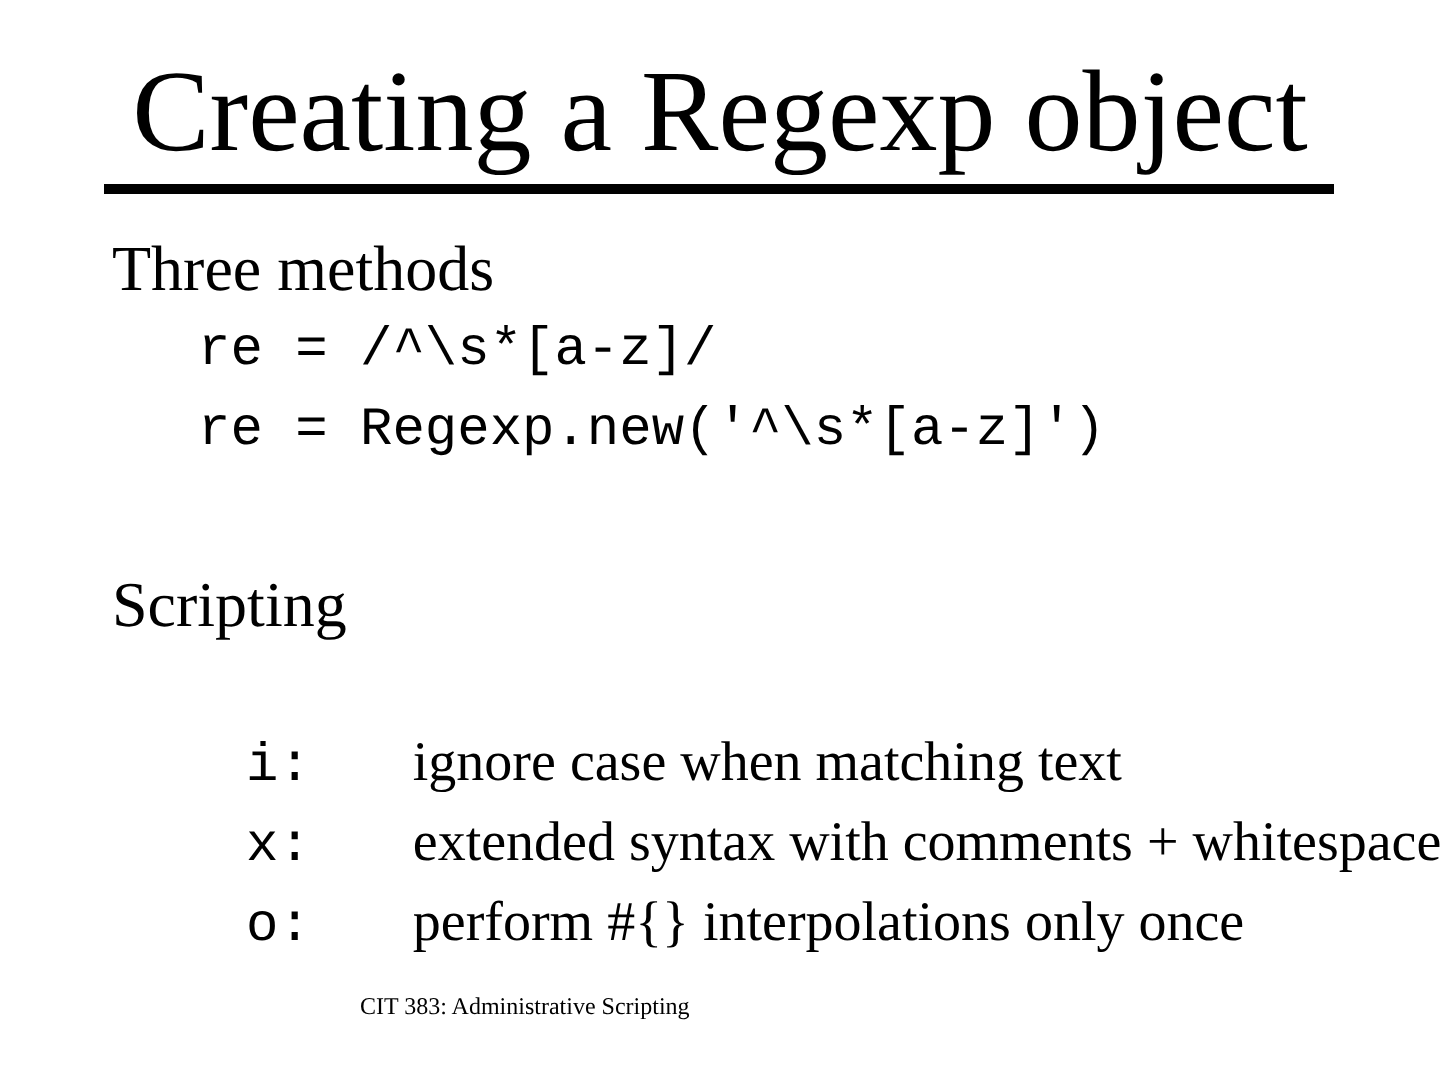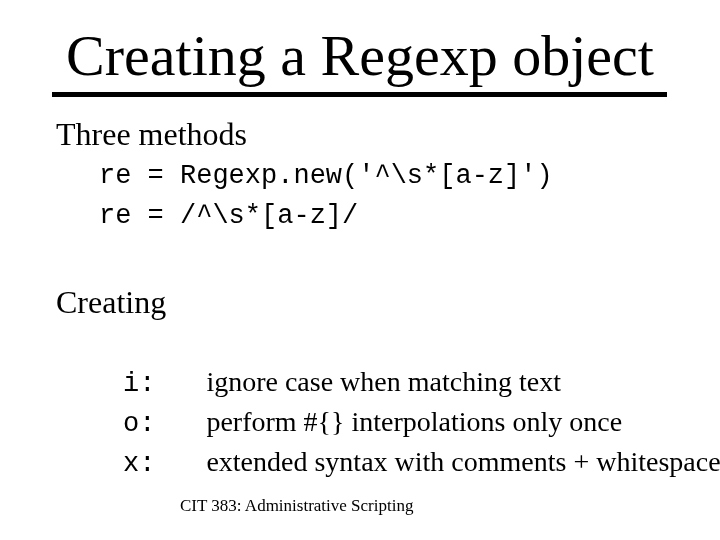--- a/index.html
+++ b/index.html
@@ -32,48 +32,48 @@
   .code-line { height:40px; line-height:40px; white-space:pre; }
   .mod-list { position:absolute; left:99px; top:322px; }
   .mod-item { height:40px; line-height:40px; white-space:pre; }
   .mod-flag {
     font-family:"Liberation Mono", "DejaVu Sans Mono", monospace;
     font-size:27px; margin-right:7px;
   }
   .mod-text { font-size:28px;margin-left:44px; }
   .footer {
     position:absolute; left:180px; top:496px;
-    font-size:17px; white-space:nowrap;
+    font-size:12px; white-space:nowrap;
   }
 </style>
 </head>
 <body>
 
 <div>
 
   <div class="title">Creating a Regexp object</div>
 
   <div class="title-rule"></div>
 
   <div class="heading heading-three">Three methods</div>
 
   <div class="code-block">
+    <div class="code-line">re = /^\s*[a-z]/</div>
     <div class="code-line">re = Regexp.new('^\s*[a-z]')</div>
-    <div class="code-line">re = /^\s*[a-z]/</div>
   </div>
 
-  <div class="heading heading-modifiers">Creating</div>
+  <div class="heading heading-modifiers">Scripting</div>
 
   <div class="mod-list">
     <div class="mod-item">
       <span class="mod-flag">i:</span><span class="mod-text">ignore case when matching text</span>
     </div>
     <div class="mod-item">
-      <span class="mod-flag">o:</span><span class="mod-text">perform #{} interpolations only once</span>
+      <span class="mod-flag">x:</span><span class="mod-text">extended syntax with comments + whitespace</span>
     </div>
     <div class="mod-item">
-      <span class="mod-flag">x:</span><span class="mod-text">extended syntax with comments + whitespace</span>
+      <span class="mod-flag">o:</span><span class="mod-text">perform #{} interpolations only once</span>
     </div>
   </div>
 
   <div class="footer">CIT 383: Administrative Scripting</div>
 
 </div>
 
 </body></html>

